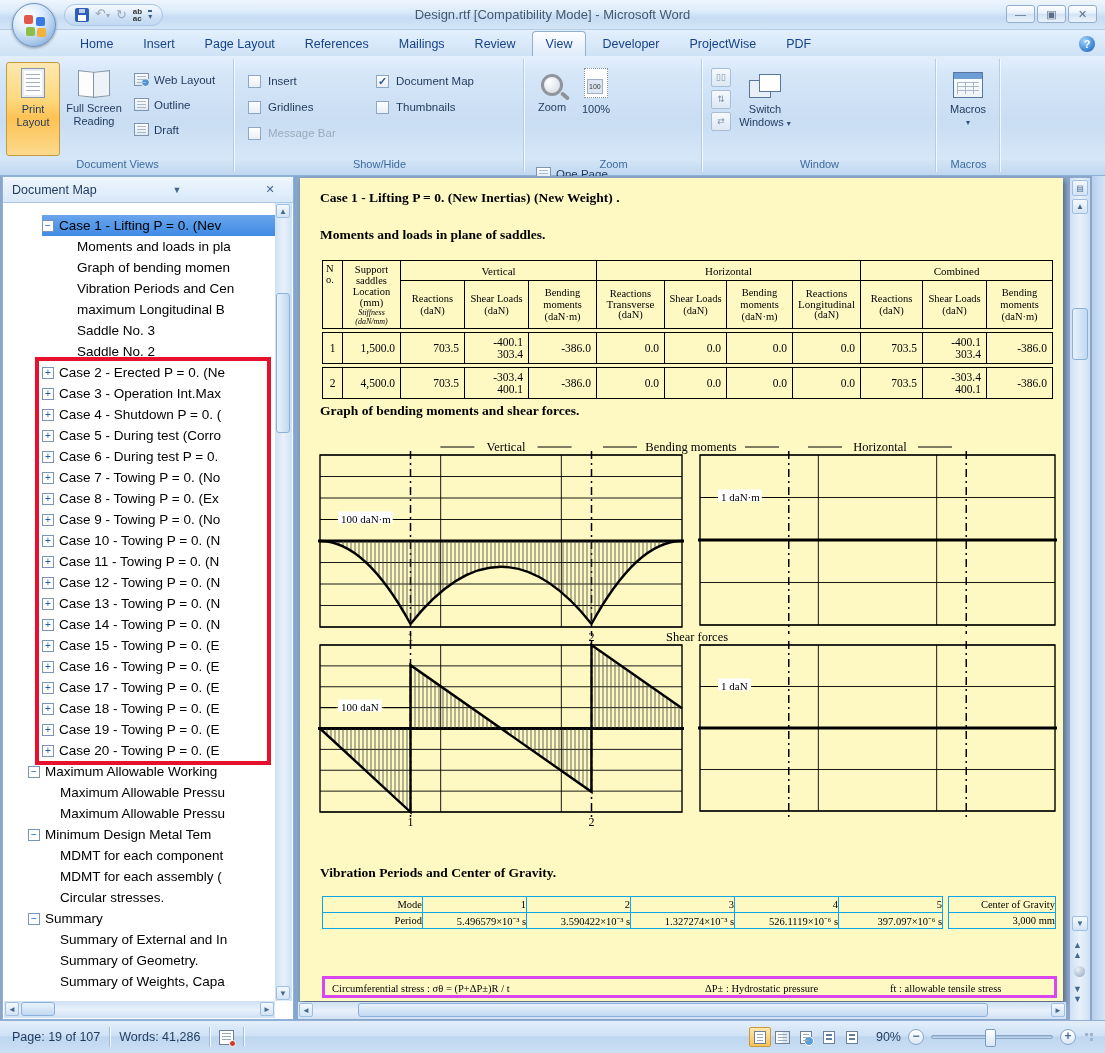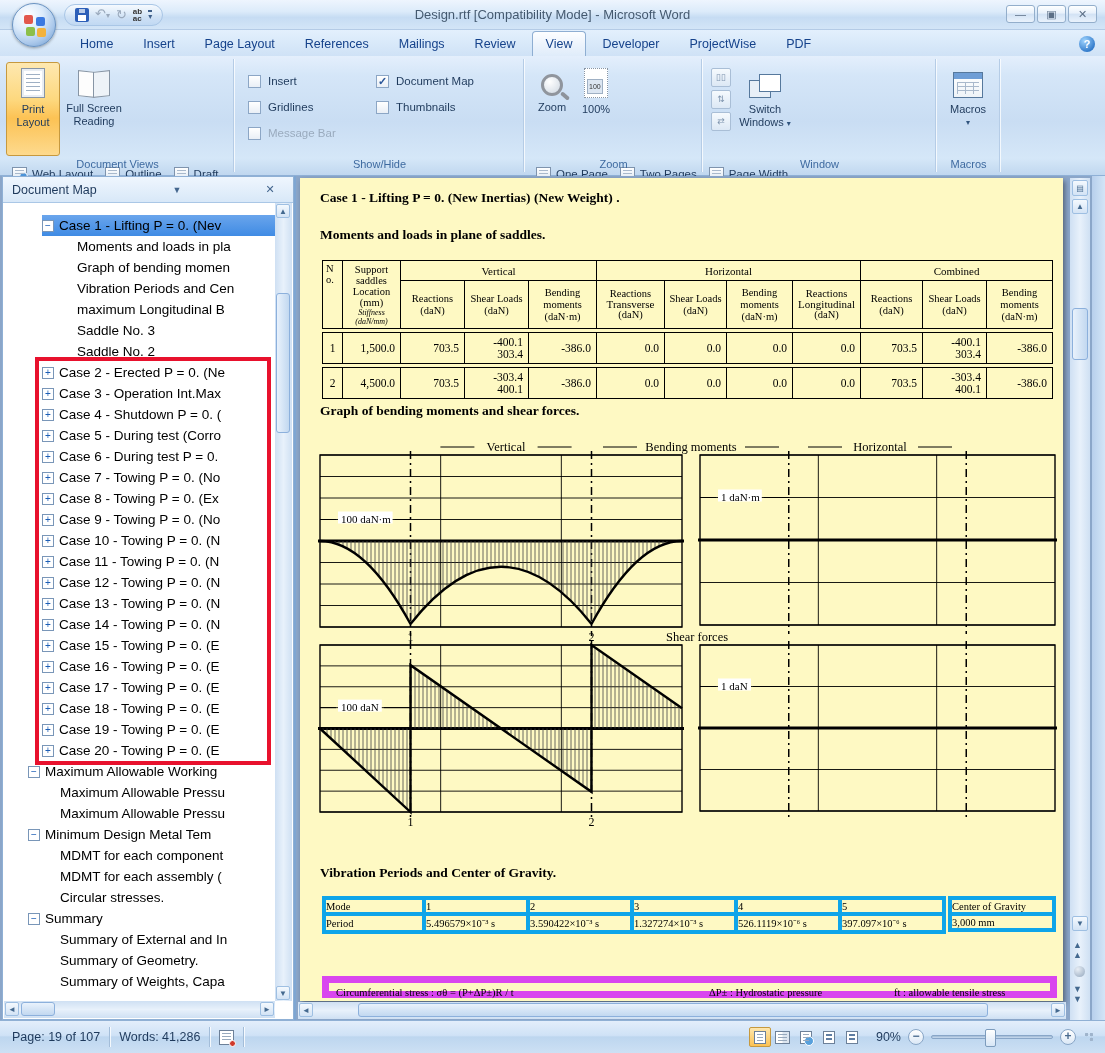--- a/index.html
+++ b/index.html
@@ -32,21 +32,21 @@
 .rg{position:relative;float:left;height:113px;margin:3px 0 0 2px;padding:3px 4px 15px;border-right:1px solid #b5cce6;box-shadow:1px 0 0 rgba(255,255,255,.75)}
 .rg .lbl{position:absolute;left:0;right:0;bottom:2px;text-align:center;font-size:11px;color:#3e6aa0;white-space:nowrap}
 .bigbtn{float:left;height:94px;padding:5px 3px 0;text-align:center;border:1px solid transparent;border-radius:3px;font-size:11px;color:#1e395b;line-height:13px}
 .bigbtn.sel{background:linear-gradient(#fee8b0,#fdd87e 40%,#fcc254 60%,#fdda8e);border-color:#c6993f}
 .bicon{margin:0 auto 5px;position:relative}
 .i-page{width:24px;height:30px;background:#fff;border:1px solid #8795a5;box-shadow:inset 0 0 0 2px #e8edf3;position:relative}
 .i-page::after{content:"";position:absolute;left:4px;top:5px;right:4px;height:18px;background:repeating-linear-gradient(#9fb0c4 0 1px,transparent 1px 4px)}
 .i-book{width:34px;height:26px;position:relative;margin-top:3px}
 .i-book::before,.i-book::after{content:"";position:absolute;top:0;width:15px;height:24px;background:#fdfdfd;border:1px solid #8795a5}
 .i-book::before{left:1px;transform:skewY(6deg)}.i-book::after{right:1px;transform:skewY(-6deg);background:#eef3f8}
-.smallcol{float:left;display:flex;flex-direction:row;padding-top:5px}
+.smallcol{float:left;display:flex;flex-direction:column;padding-top:5px}
 .sbtn{display:flex;align-items:center;height:25px;padding:0 6px;font-size:11.5px;color:#1e395b;white-space:nowrap}
 .sbtn.dis{color:#9aabbe}
 .si{width:15px;height:13px;margin-right:5px;border:1px solid #7e93ad;background:linear-gradient(#fff,#dfe9f3);position:relative;flex:none}
 .si::after{content:"";position:absolute;left:2px;top:2px;right:2px;height:7px;background:repeating-linear-gradient(#a9b9cc 0 1px,transparent 1px 3px)}
 .si.dot::before{content:"";position:absolute;right:-2px;bottom:-2px;width:7px;height:7px;border-radius:50%;background:#4d94d8;border:1px solid #fff}
 .cbcol{float:left;display:flex;flex-direction:column;padding:6px 6px 0 8px}
 .cbrow{display:flex;align-items:center;height:26px;font-size:11.5px;color:#1e395b;white-space:nowrap}
 .cbrow.dis{color:#9aabbe}
 .cb{width:13px;height:13px;border:1px solid #8ca6c5;background:linear-gradient(#fff,#e9eff6);margin-right:7px;font-size:11px;line-height:11px;text-align:center;color:#2b579a;font-weight:bold;flex:none}
 .i-mag{width:22px;height:22px;border:3px solid #90959d;border-radius:50%;margin-top:6px;position:relative;background:radial-gradient(circle at 35% 30%,#fff,#cfd8e2)}
@@ -100,22 +100,22 @@
 .hgrp{font-size:11px;text-align:center;height:20px}
 .hsub{font-size:10.5px;text-align:center;height:48px;line-height:12px}
 .hss{font-size:11px;line-height:9px}
 .hno{font-size:10.5px;text-align:left;vertical-align:top;padding:2px 0 0 3px;line-height:11px;white-space:pre-line}
 .hsup{font-size:10.5px;text-align:center;line-height:11px;padding:2px 1px}
 .hsup .ital{font-style:italic;font-size:8px;line-height:9px}
 .drow td{height:31px;font-size:11.5px;line-height:12px}
 .cno{text-align:center}
 .cnum{text-align:right;padding-right:5px;white-space:pre-line}
 .vt{border-collapse:collapse;table-layout:fixed;font-family:"Liberation Serif",serif}
-.vt td{border:4px solid #0ea5e9;height:16px;font-size:10.5px;text-align:left;overflow:hidden;white-space:nowrap}
-.formula{position:absolute;left:22px;top:798px;width:735px;height:22px;border:7px solid #d946ef;font-size:10.5px}
+.vt td{border:1px solid #0ea5e9;height:16px;font-size:10.5px;text-align:right;overflow:hidden;white-space:nowrap}
+.formula{position:absolute;left:22px;top:798px;width:735px;height:22px;border:3px solid #d946ef;font-size:10.5px}
 .formula span{position:absolute;top:4px;white-space:nowrap}
 #graphsvg{position:absolute;left:0;top:256px}
 
 .statusbar{position:absolute;left:0;bottom:0;right:0;height:33px;background:linear-gradient(#e3eefb,#cfe2f6 45%,#bdd6ef 50%,#cde0f4);border-top:1px solid #90b0d4;color:#1e395b;font-size:12.5px}
 .sbleft{position:absolute;left:12px;top:0;height:100%;display:flex;align-items:center}
 .ssep{width:1px;height:20px;background:#a3bdd9;margin:0 9px;box-shadow:1px 0 0 rgba(255,255,255,.8)}
 .sbright{position:absolute;right:10px;top:0;height:100%;display:flex;align-items:center;gap:7px}
 .vbtns{display:flex;gap:1px;margin-right:6px}
 .vbtn{width:22px;height:20px;border:1px solid transparent;border-radius:2px;display:flex;align-items:center;justify-content:center}
 .vbtn.sel{background:linear-gradient(#fee7ae,#fcc254);border-color:#c6993f}

